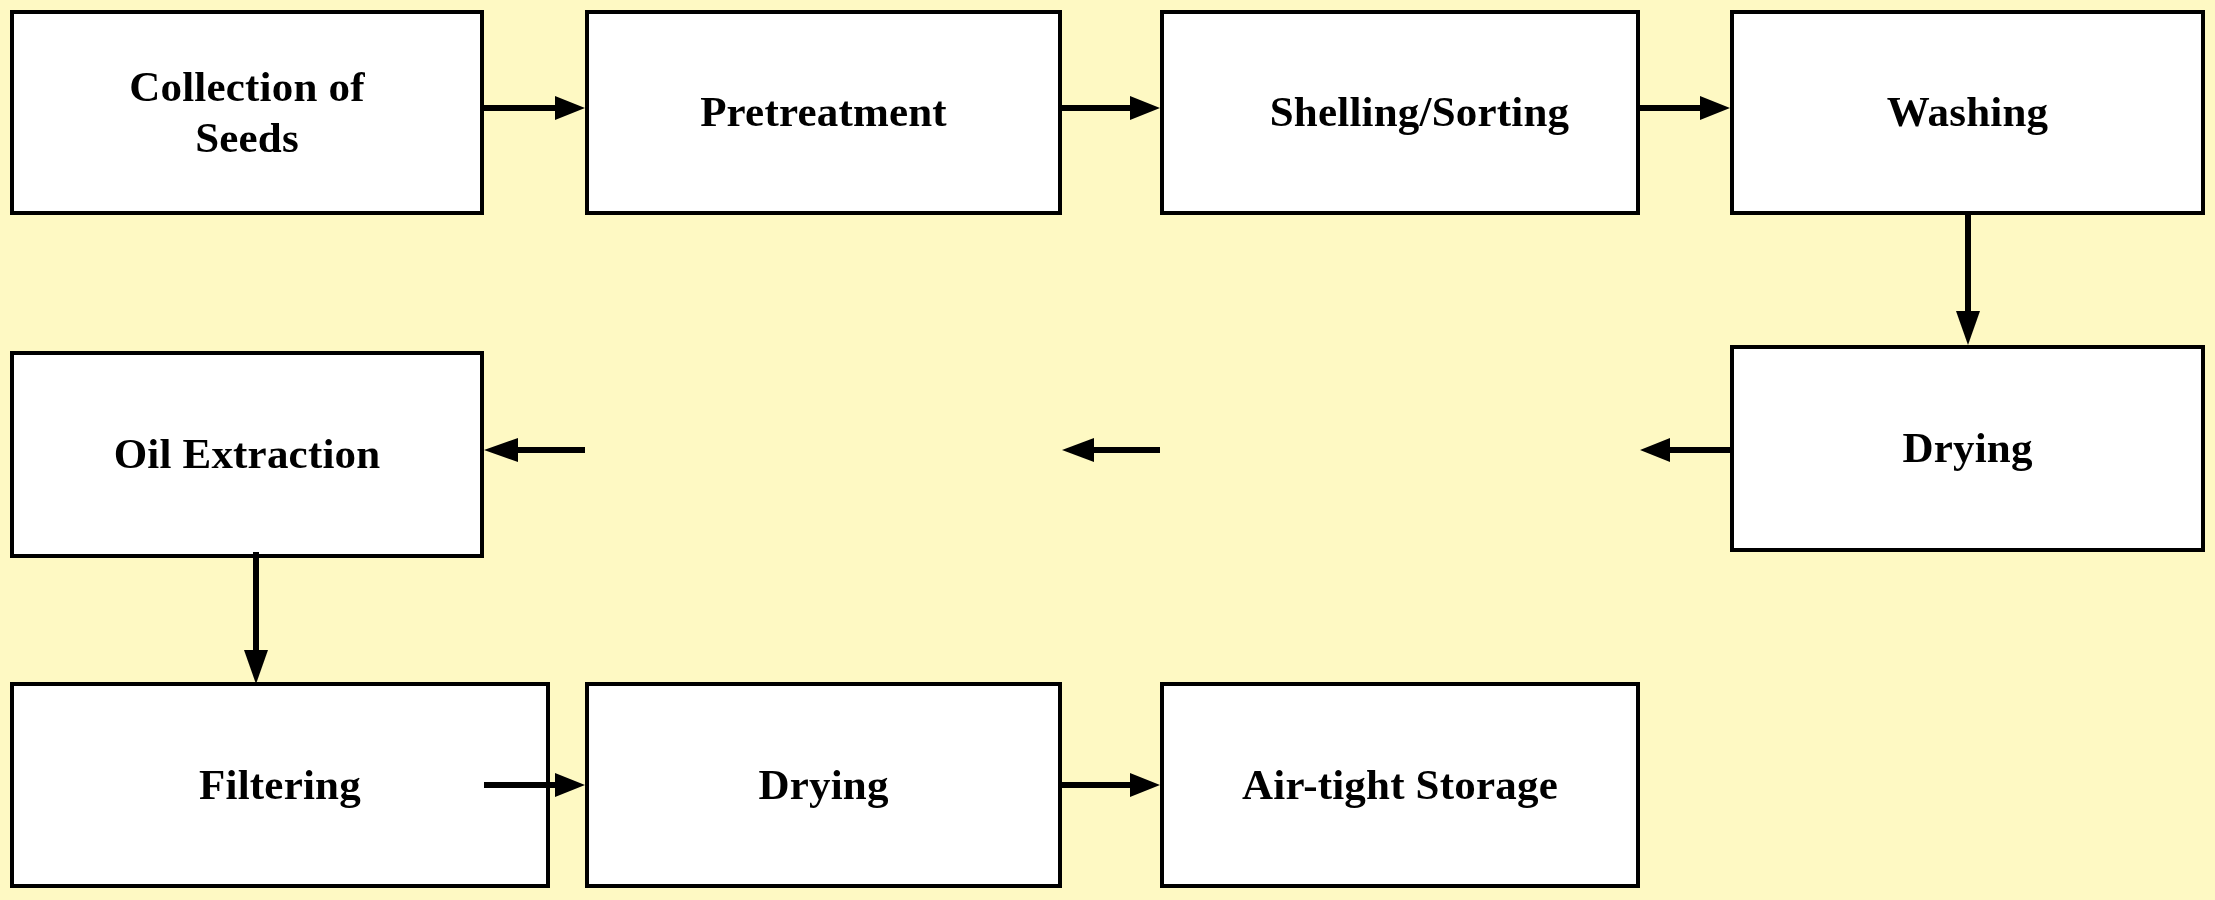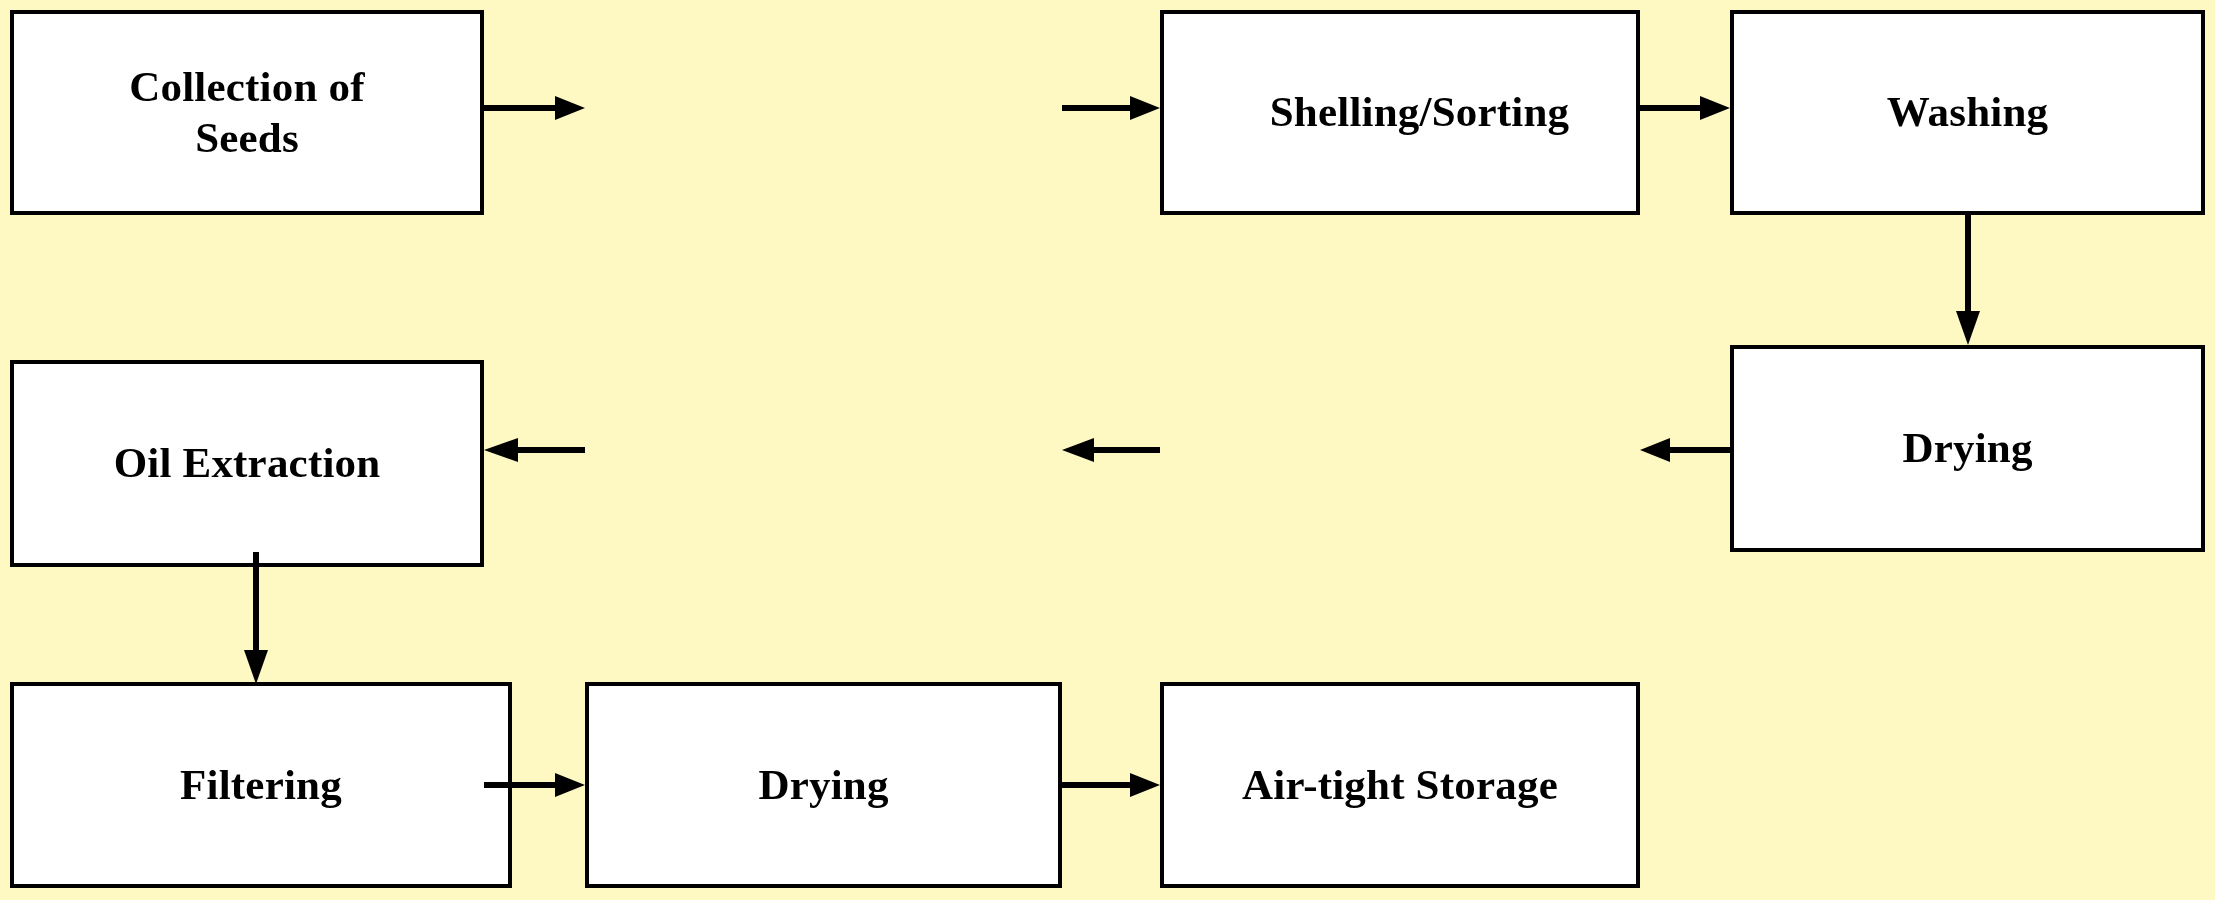--- a/index.html
+++ b/index.html
@@ -47,40 +47,43 @@
 </head>
 <body>
 
 <div id="canvas">
 
   <div class="node" style="left:10px; top:10px; width:474px; height:205px;">
     <span class="node-label">Collection of
 Seeds</span>
   </div>
 
+  <div class="node" style="left:585px; top:10px; width:477px; height:205px;">
+    <span class="node-label">Pretreatment</span>
+  </div>
 
   <div class="node" style="left:1160px; top:10px; width:480px; height:205px;padding-left:45px;">
     <span class="node-label">Shelling/Sorting</span>
   </div>
 
   <div class="node" style="left:1730px; top:10px; width:475px; height:205px;">
     <span class="node-label">Washing</span>
   </div>
 
   <div class="node" style="left:1730px; top:345px; width:475px; height:207px;">
     <span class="node-label">Drying</span>
   </div>
 
 
 
-  <div class="node" style="left:10px; top:360px; width:474px; height:207px;align-items:center;">
+  <div class="node" style="left:10px; top:351px; width:474px; height:207px;align-items:center;">
     <span class="node-label">Oil Extraction</span>
   </div>
 
-  <div class="node" style="left:10px; top:682px; width:502px; height:206px;">
+  <div class="node" style="left:10px; top:682px; width:540px; height:206px;">
     <span class="node-label">Filtering</span>
   </div>
 
   <div class="node" style="left:585px; top:682px; width:477px; height:206px;">
     <span class="node-label">Drying</span>
   </div>
 
   <div class="node" style="left:1160px; top:682px; width:480px; height:206px;">
     <span class="node-label">Air-tight Storage</span>
   </div>

